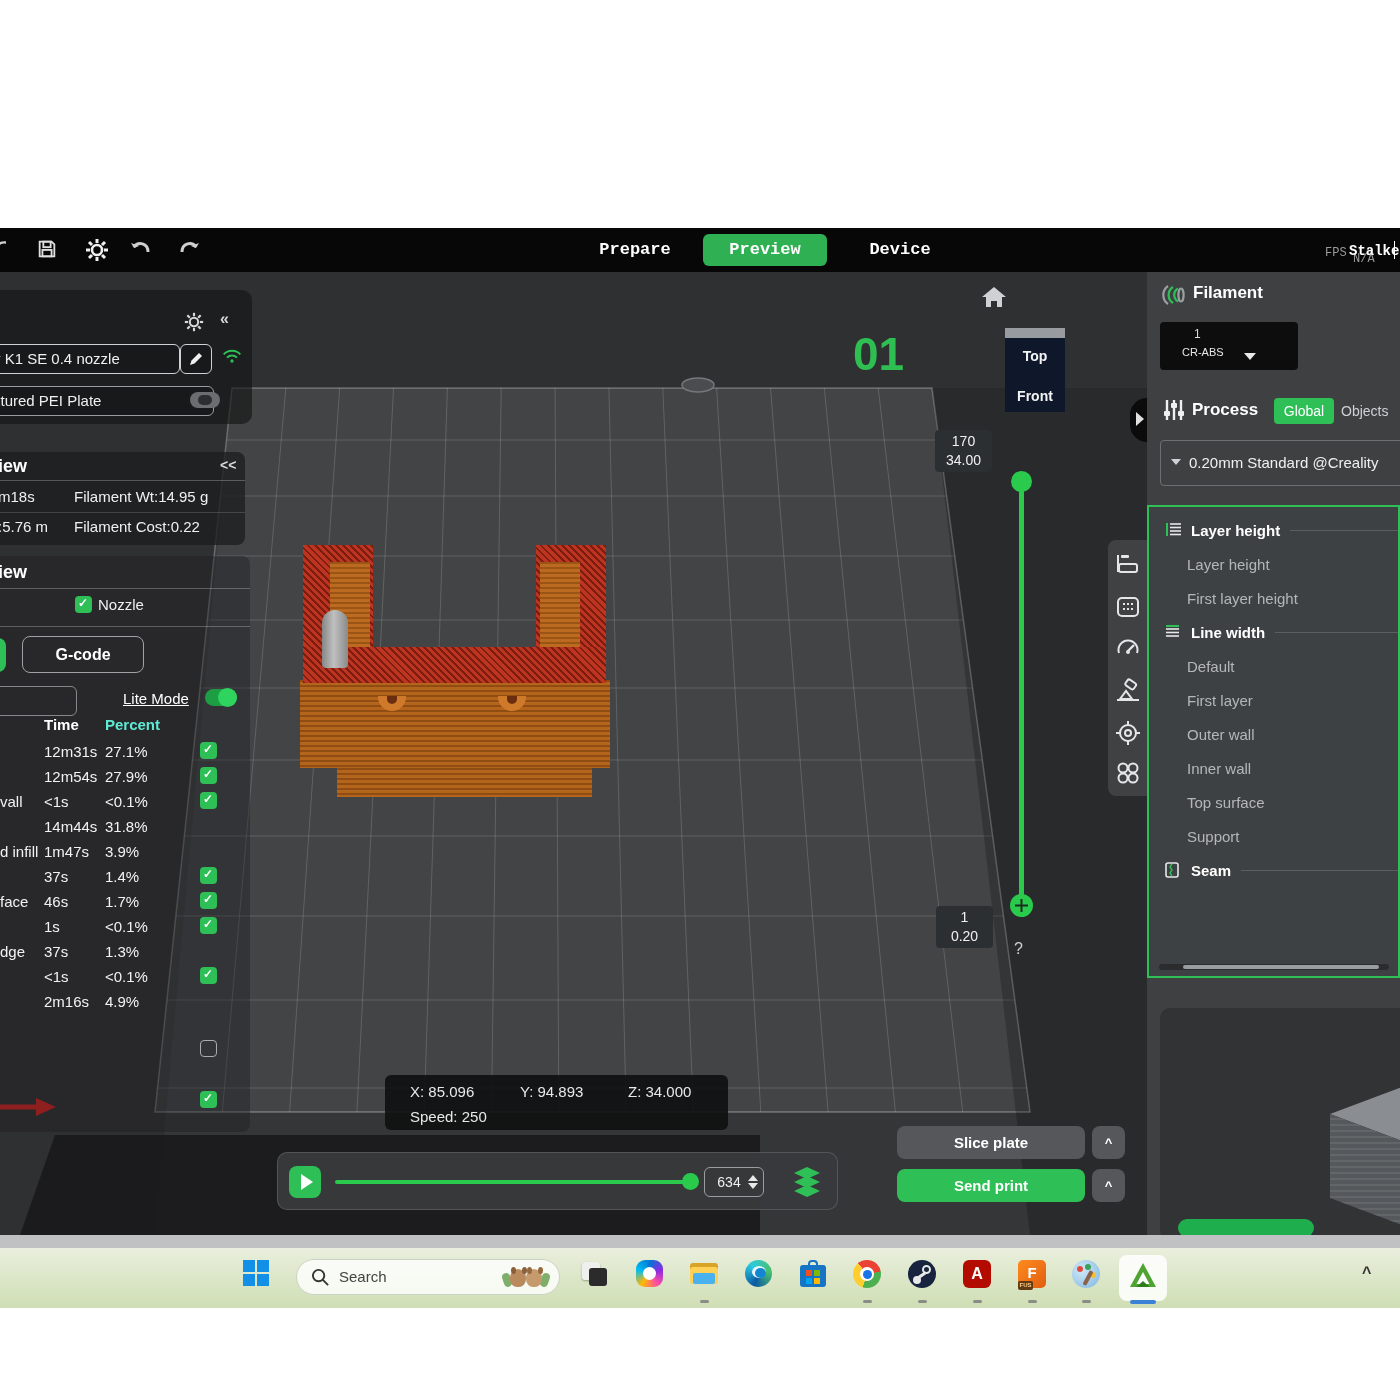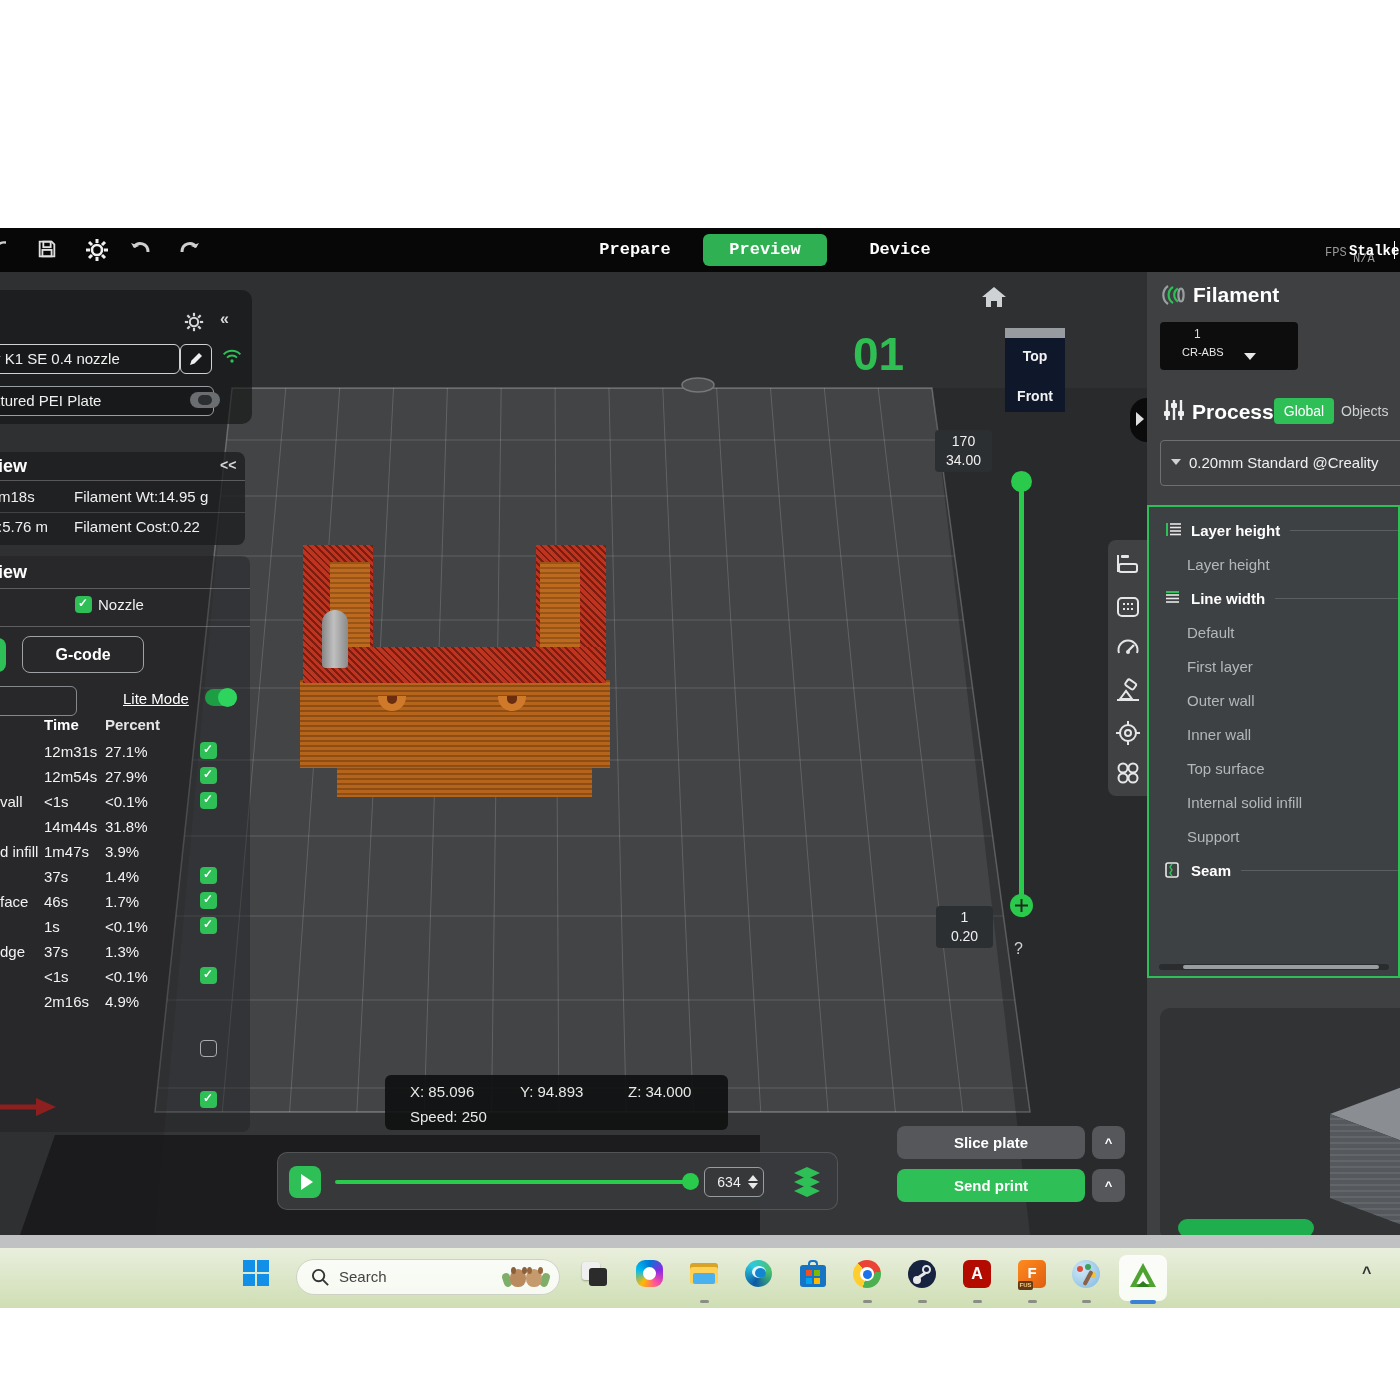--- a/index.html
+++ b/index.html
@@ -47,21 +47,21 @@
   .spin-up { top:7px; border-bottom:6px solid #e8e8e8; }
   .spin-dn { bottom:7px; border-top:6px solid #e8e8e8; }
 
   .act-btn { position:absolute; width:188px; height:33px; border-radius:8px; color:#fff; font-weight:bold; font-size:15px; text-align:center; line-height:33px; }
   .caret-btn { position:absolute; width:33px; height:33px; border-radius:8px; background:#55575a; color:#fff; font-weight:bold; text-align:center; line-height:33px; font-size:13px; }
 
   
   .slider-tip { position:absolute; width:57px; background:#2c2f31; border-radius:4px; color:#f0f0f0; font-size:14px; text-align:center; padding:2px 4px; line-height:19px; }
 
   
-  .rp-head { color:#fff; font-weight:bold; font-size:21px; }
+  .rp-head { color:#fff; font-weight:bold; font-size:17px; }
   #fil-card { position:absolute; left:1160px; top:50px; width:138px; height:48px; background:#0d0d0d; border-radius:4px; color:#e8e8e8; }
   #badge-global { position:absolute; left:1274px; top:126px; width:60px; height:26px; background:#2fbf57; border-radius:4px; color:#fff; font-size:14px; text-align:center; line-height:26px; }
   #preset { position:absolute; left:1160px; top:168px; width:246px; height:46px; border:1px solid #6d7072; border-radius:4px; color:#f0f0f0; font-size:15px; line-height:44px; white-space:nowrap; overflow:hidden; }
   #settings-box { position:absolute; left:1147px; top:233px; width:253px; height:473px; border:2px solid #2fbf57; background:#3e4143; overflow:hidden; }
   .set-row { height:34px; display:flex; align-items:center; padding-left:38px; color:#b4b7b9; font-size:15px; white-space:nowrap; }
   .set-row.hdr { padding-left:16px; color:#fff; font-weight:bold; }
   .set-row.hdr .rule { flex:1; height:1px; background:#5c5f61; margin-left:10px; }
   .set-row.hdr .hicon { width:18px; height:16px; margin-right:8px; flex:none; }
   #rp-scroll { position:absolute; left:10px; bottom:6px; width:230px; height:6px; background:#2a2c2d; border-radius:3px; }
   #rp-thumb { position:absolute; left:24px; top:1px; width:196px; height:4px; background:#9a9da0; border-radius:2px; }
@@ -259,21 +259,21 @@
       <div class="abs" style="left:106px; top:40px; color:#f0f0f0; font-size:15px;">Nozzle</div>
       <div class="hline" style="left:0; top:70px; width:258px;"></div>
       <div class="abs" style="left:0; top:82px; width:14px; height:34px; background:#2fbf57; border-radius:0 8px 8px 0;"></div>
       <div class="abs" style="left:30px; top:80px; width:122px; height:37px; border:1px solid #9fa2a4; border-radius:8px; color:#fff; font-weight:bold; font-size:16px; text-align:center; line-height:35px;">G-code</div>
       <div class="abs" style="left:-30px; top:130px; width:115px; height:30px; border:1px solid #85888a; border-radius:6px;"></div>
       <div class="abs" style="left:131px; top:134px; color:#fff; font-size:15px; text-decoration:underline;">Lite Mode</div>
       <div class="abs" style="left:213px; top:133px; width:32px; height:17px; border-radius:9px; background:#1d9e44;">
         <div style="position:absolute; right:0px; top:-1px; width:19px; height:19px; border-radius:50%; background:#2fd45f;"></div>
       </div>
       <div class="abs" style="left:52px; top:160px; color:#fff; font-weight:bold; font-size:15px;">Time</div>
-      <div class="abs" style="left:113px; top:160px; color:#e5e5e5; font-weight:bold; font-size:15px;">Percent</div>
+      <div class="abs" style="left:113px; top:160px; color:#5eead4; font-weight:bold; font-size:15px;">Percent</div>
 
       <div class="abs" style="left:0; top:184px; width:258px;">
         <div class="lrow">
             <span class="lab"></span>
             <span class="tim">12m31s</span>
             <span class="pct">27.1%</span>
             <span class="cb"></span>
           </div>
         <div class="lrow">
             <span class="lab"></span>
@@ -472,40 +472,40 @@
                 <line x1="5" y1="9" x2="16" y2="9"></line>
                 <line x1="5" y1="12.5" x2="16" y2="12.5"></line>
               </g>
               <line x1="2" y1="1" x2="2" y2="14" stroke="#2fbf57" stroke-width="2"></line>
             </svg>
           </span>
         <span>Layer height</span>
           <span class="rule"></span>
       </div>
       <div class="set-row">Layer height</div>
+      <div class="set-row">First layer height</div>
       <div class="set-row hdr">
         <span class="hicon">
             <svg width="18" height="16" viewBox="0 0 18 16">
               <g stroke="#e8e8e8" stroke-width="1.6">
                 <line x1="1" y1="5" x2="14" y2="5"></line>
                 <line x1="1" y1="8.5" x2="14" y2="8.5"></line>
                 <line x1="1" y1="12" x2="14" y2="12"></line>
               </g>
               <line x1="1" y1="2" x2="14" y2="2" stroke="#2fbf57" stroke-width="2"></line>
             </svg>
           </span>
         <span>Line width</span>
           <span class="rule"></span>
       </div>
       <div class="set-row">Default</div>
       <div class="set-row">First layer</div>
       <div class="set-row">Outer wall</div>
       <div class="set-row">Inner wall</div>
       <div class="set-row">Top surface</div>
-      <div class="set-row">Internal solid infill</div>
       <div class="set-row">Support</div>
       <div class="set-row hdr">
         <span class="hicon">
             <svg width="16" height="16" viewBox="0 0 16 16">
               <rect x="1" y="1" width="12" height="14" rx="2" fill="none" stroke="#e8e8e8" stroke-width="1.6"></rect>
               <path d="M7 2 l-2 3 2 3 -2 3 2 3" stroke="#2fbf57" stroke-width="1.4" fill="none"></path>
             </svg>
           </span>
         <span>Seam</span>
           <span class="rule"></span>

